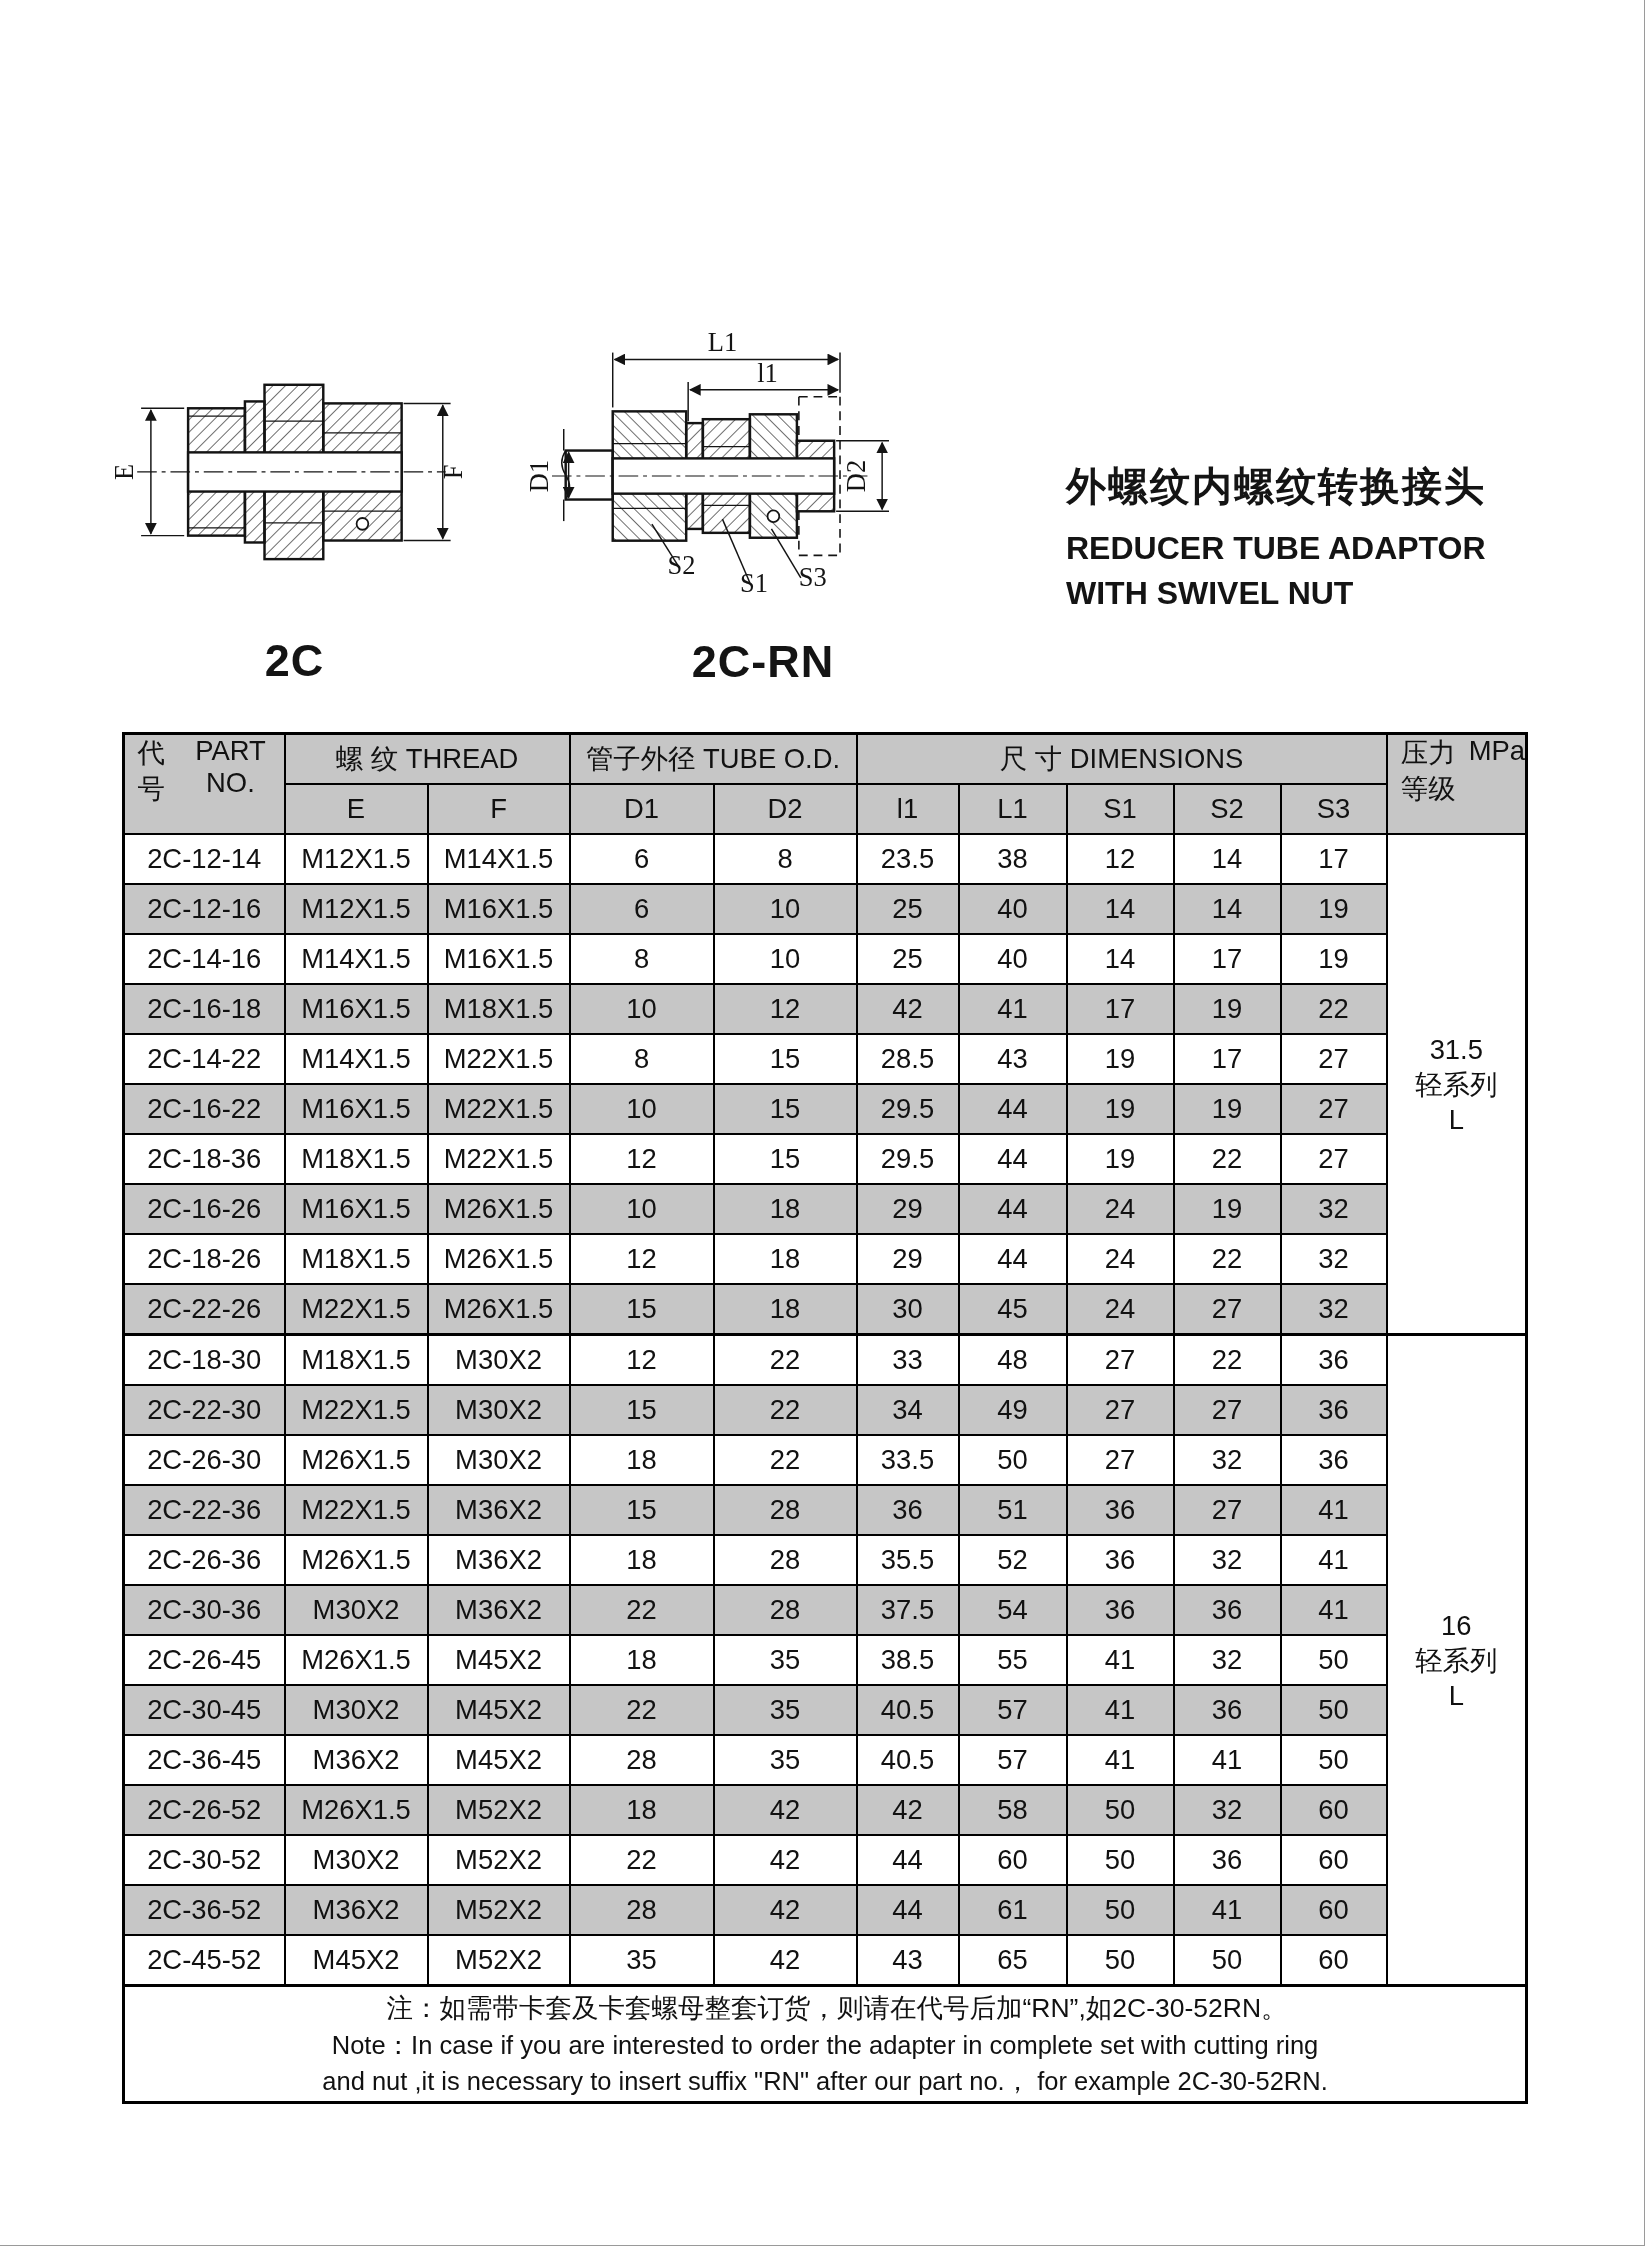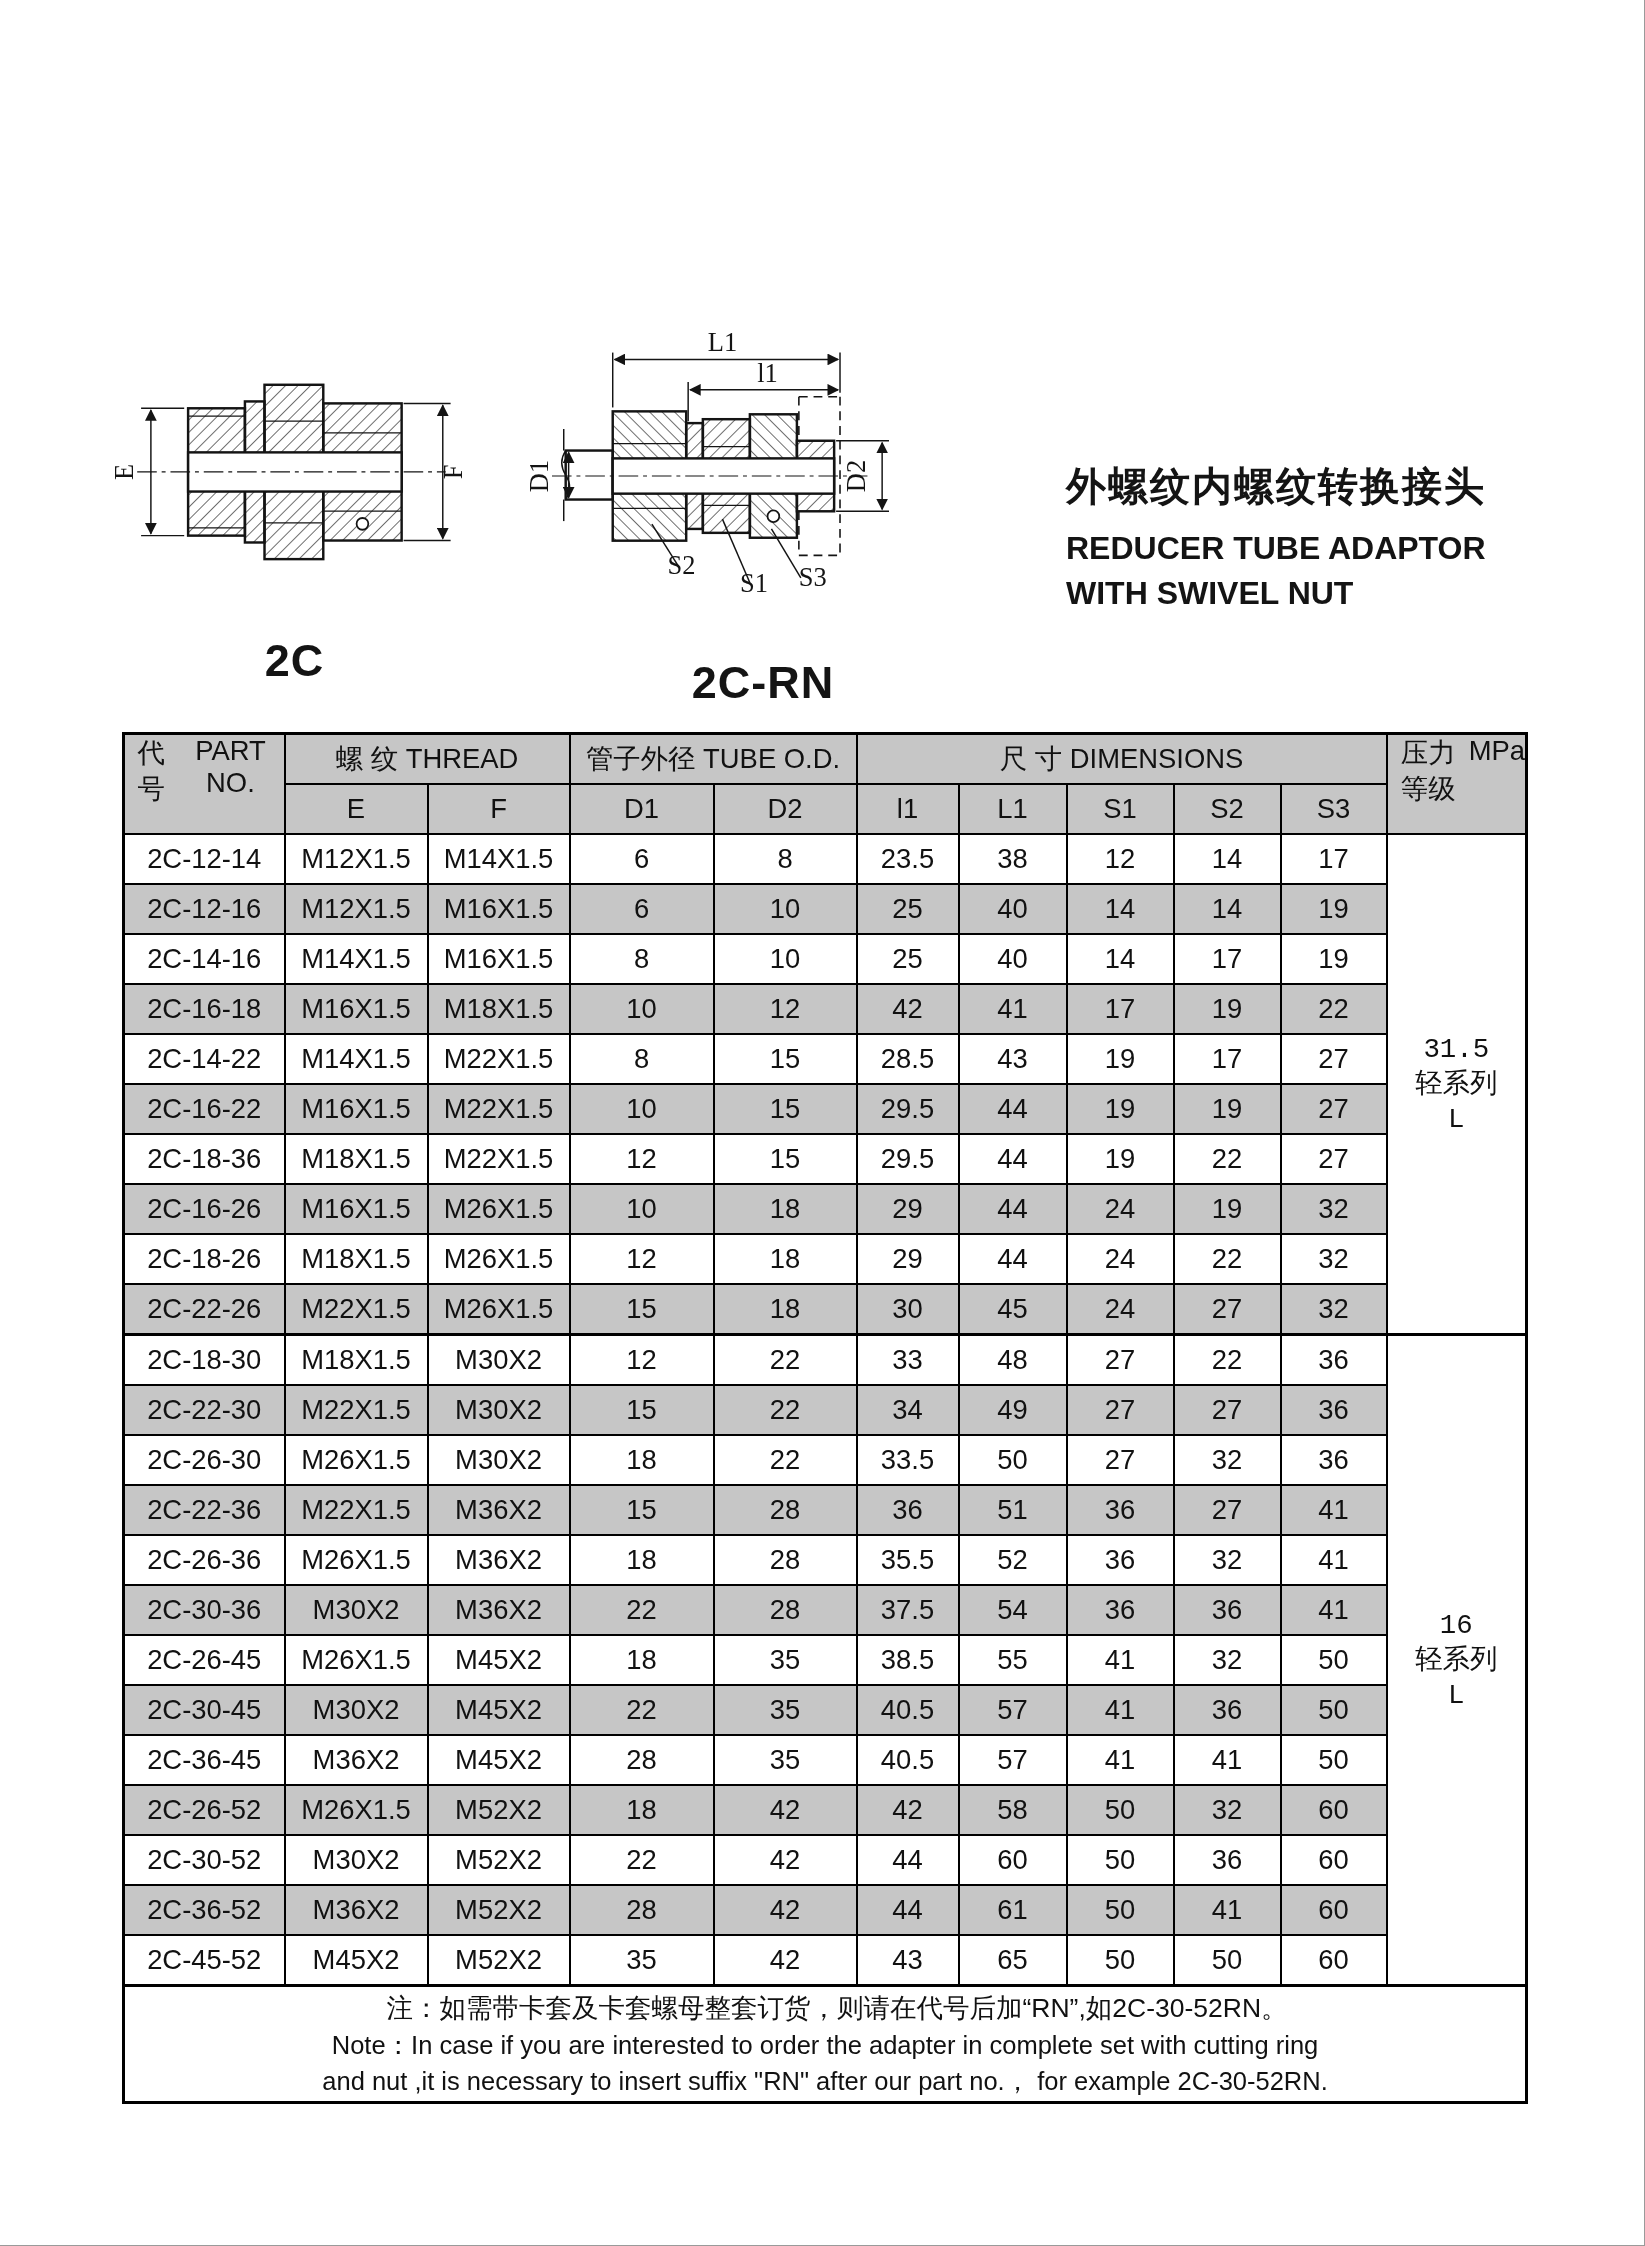--- a/index.html
+++ b/index.html
@@ -7,21 +7,21 @@
     position:relative; width:1646px; height:2247px; background:#ffffff;
     font-family:"Liberation Sans", sans-serif; color:#141414; overflow:hidden;
     border-right:2.9px solid #9a9a9a; border-bottom:2.9px solid #9a9a9a; box-sizing:border-box;
   }
   
   .drawing { position:absolute; }
   .drawing-left  { left:98px; top:323px; }
   .drawing-right { left:446px; top:284px; }
   .fig-label { position:absolute; font-weight:bold; font-size:45px; text-align:center; letter-spacing:1px; }
   .fig-label-2c   { left:226px; top:635px; width:137px; }
-  .fig-label-2crn { left:665px; top:657px; width:196px; }
+  .fig-label-2crn { left:665px; top:636px; width:196px; }
   .title-block { position:absolute; left:1066px; top:459px; }
   .title-zh { font-size:40px; font-weight:bold; letter-spacing:2px; margin-bottom:11.8px;text-align:right; }
   .title-en { font-size:32px; font-weight:bold; line-height:45px; }
   svg text.dim { font-family:"Liberation Serif", serif; font-size:27px; fill:#141414; }
   
   .spec-table {
     position:absolute; left:122px; top:732px; width:1403px;
     border-collapse:collapse; table-layout:fixed; background:#fff;
     font-size:27.4px;
   }
@@ -30,21 +30,21 @@
     padding:0; font-weight:normal; color:#111; overflow:hidden;
   }
   .spec-table { border:3.9px solid #000; }
   .spec-table thead th { background:#c6c6c6; height:48px; }
   .spec-table thead tr.h1 th { border-bottom-width:2.9px; }
   .merged-head { height:98px !important; }
   .merged-head .stack { display:flex; justify-content:space-around; height:98px; }
   .spec-table tbody td { height:48px; }
   .spec-table tbody tr.alt td { background:#c6c6c6; }
   .spec-table tbody tr.group-start td { border-top:3.9px solid #000; }
-  .spec-table td.mpa-cell { background:#ffffff !important; font-size:27.4px; line-height:35px;font-family:Liberation Mono, monospace; }
+  .spec-table td.mpa-cell { background:#ffffff !important; font-size:27.4px; line-height:35px; }
   .spec-table tfoot td { height:114px; border-top:3.9px solid #000; }
   .note-line1 { font-size:26.5px; line-height:37px;padding-left:24px; }
   .note-line2, .note-line3 { font-size:25.5px; line-height:36px; }
 </style>
 </head>
 <body>
 
 <div class="page">
 
   <svg class="drawing drawing-left" width="382" height="294" viewBox="0 0 390 300">

